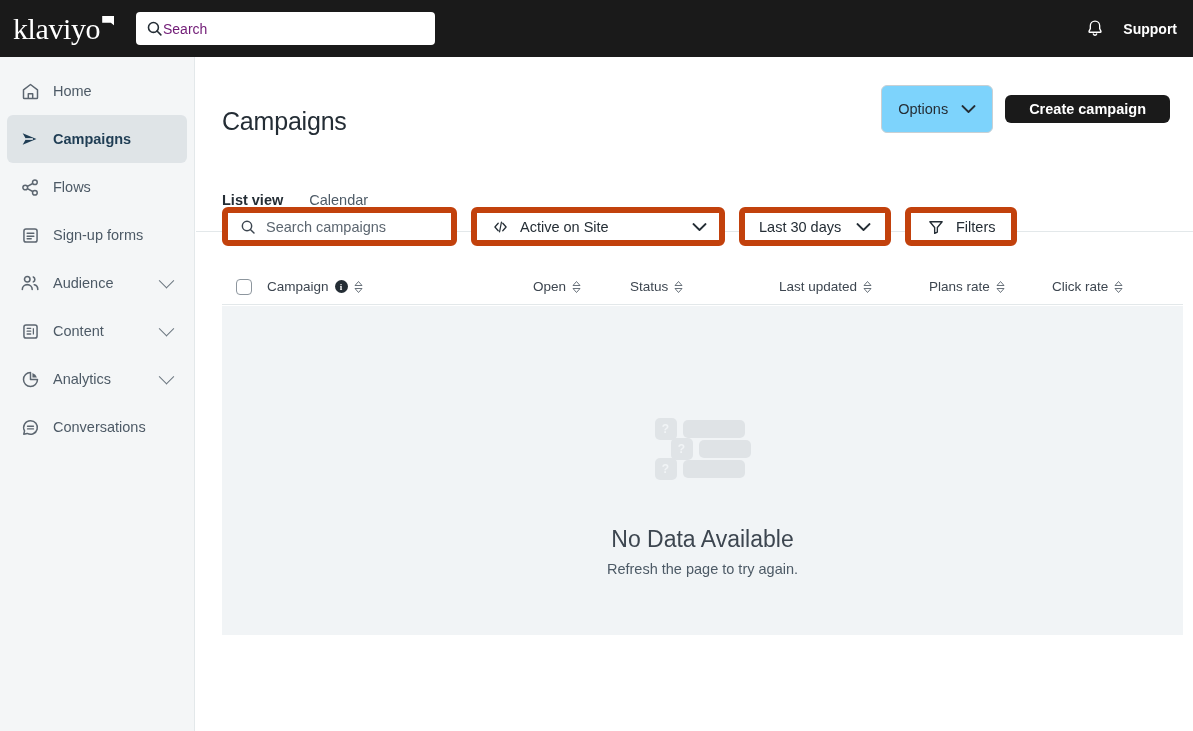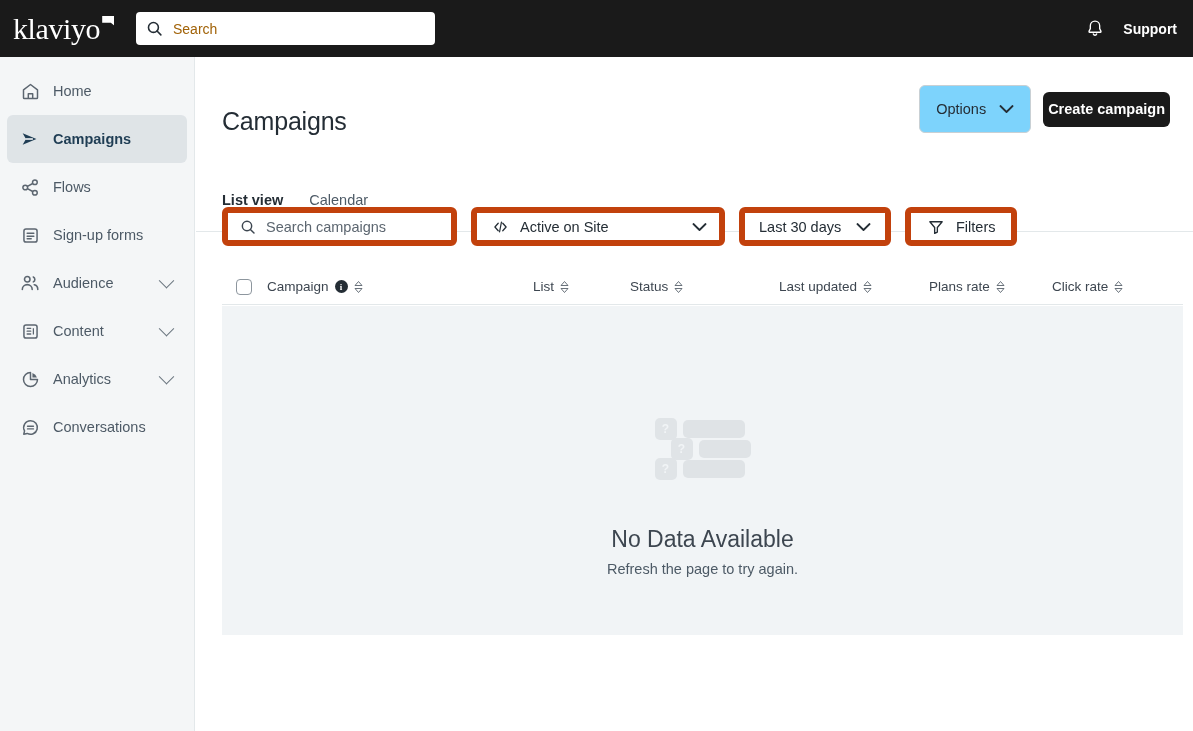--- a/index.html
+++ b/index.html
@@ -39,23 +39,22 @@
   }
   .global-search {
     position: absolute; left: 136px; top: 12px;
     width: 299px; height: 33px;
     background: #ffffff;
     border-radius: 4px;
     display: flex; align-items: center;
     padding: 0 10px;
   }
   .global-search .ph {
-    margin-left: 10px;
     font-size: 14px;
-    color: #a16207;
+    color: #701a75;
   }
   .topbar-right {
     position: absolute; right: 16px; top: 0;
     height: 57px;
     display: flex; align-items: center; gap: 18px;
   }
   .bell { cursor: pointer; display: flex; }
   .account-plans {
     border: 1px solid #ffffff;
     border-radius: 5px;
@@ -147,22 +146,22 @@
     padding: 0 16px;
     font-size: 14.5px;
     color: #242d35;
     display: flex; align-items: center; gap: 13px;
     cursor: pointer;
   }
   .btn-create {
     background: #1a1a1a;
     border: none;
     border-radius: 6px;
-    height: 35px;
-    padding: 0 5px;
+    height: 28px;
+    padding: 0 24px;
     font-size: 14.5px;
     font-weight: bold;
     color: #ffffff;
     cursor: pointer;
   }
   .tabs {
     position: absolute; left: 26px; top: 135px;
     display: flex; gap: 26px;
   }
   .tab {
@@ -472,21 +471,21 @@
         <svg width="9" height="5" viewBox="0 0 10 6" fill="none">
             <path d="M5 0.6L9.2 5.4H0.8L5 0.6z" stroke="#5c6670" stroke-width="1.1" stroke-linejoin="round"></path>
           </svg>
         <svg width="9" height="5" viewBox="0 0 10 6" fill="none">
             <path d="M5 5.4L0.8 0.6h8.4L5 5.4z" stroke="#5c6670" stroke-width="1.1" stroke-linejoin="round"></path>
           </svg>
       </span>
     </div>
 
     <div class="th th-type">
-      <span>List</span>
+      <span>Open</span>
       <span class="sorter">
         <svg width="9" height="5" viewBox="0 0 10 6" fill="none">
             <path d="M5 0.6L9.2 5.4H0.8L5 0.6z" stroke="#5c6670" stroke-width="1.1" stroke-linejoin="round"></path>
           </svg>
         <svg width="9" height="5" viewBox="0 0 10 6" fill="none">
             <path d="M5 5.4L0.8 0.6h8.4L5 5.4z" stroke="#5c6670" stroke-width="1.1" stroke-linejoin="round"></path>
           </svg>
       </span>
     </div>
 

